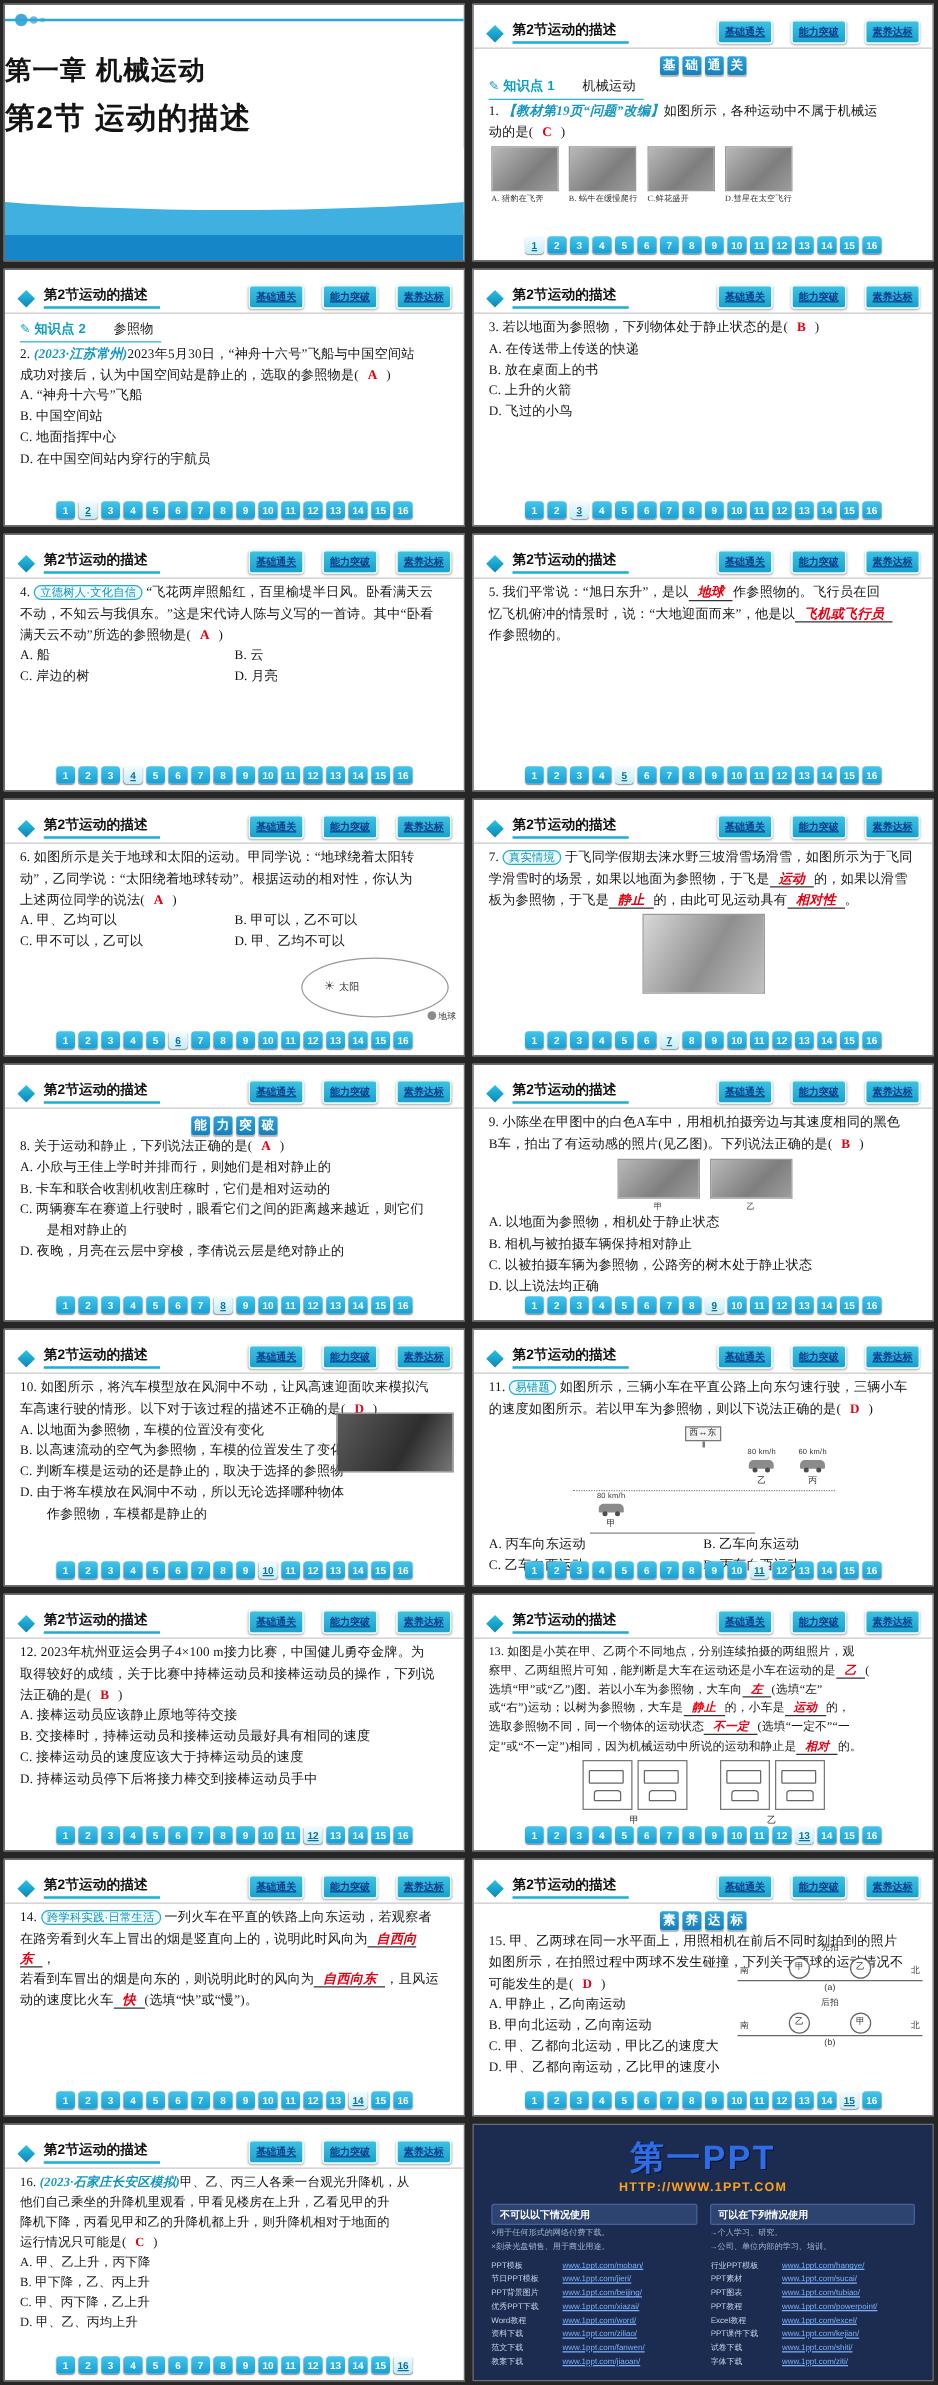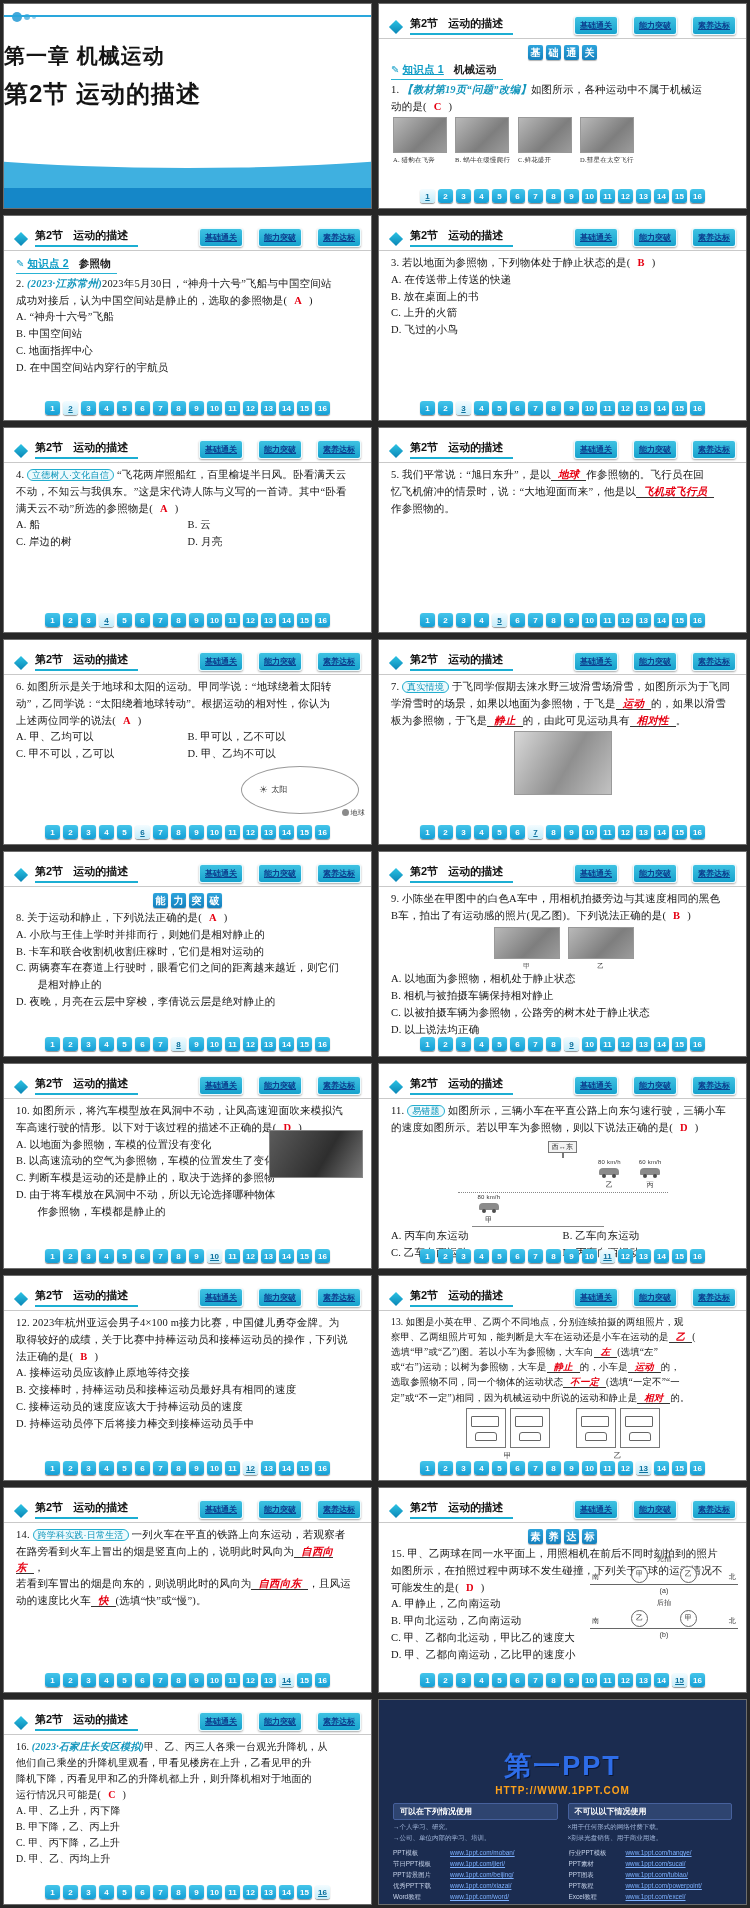--- a/index.html
+++ b/index.html
@@ -5,21 +5,21 @@
   html,body{margin:0;padding:0;background:#1f1f1f;}
   .page{width:750px;height:1908px;background:#262626;display:grid;
         grid-template-columns:375px 375px;grid-auto-rows:212px;margin:0 auto;}
   .cell{box-sizing:border-box;padding:3px;}
   .slide{position:relative;width:100%;height:100%;background:#ffffff;border:1px solid #6d6d6d;
          box-sizing:border-box;overflow:hidden;font-family:"Liberation Sans",sans-serif;}
 
   
   .sl-head{display:flex;align-items:flex-end;padding:7px 10px 3px 10px;border-bottom:1px solid #c9c9c9;height:24px;box-sizing:content-box;}
   .diamond{width:10px;height:10px;background:linear-gradient(135deg,#2cc3e4,#0a85b5);transform:rotate(45deg);margin:0 9px 3px 2px;flex:none;}
-  .h-title-wrap{border-bottom:2px solid #1caed3;padding:0 10px 2px 0;display:flex;gap:10px;font-weight:bold;font-size:11px;color:#111;white-space:nowrap;}
+  .h-title-wrap{border-bottom:2px solid #1caed3;padding:0 10px 2px 0;display:flex;font-weight:bold;font-size:11px;color:#111;white-space:nowrap;}
   .hbtns{margin-left:auto;display:flex;gap:15px;}
   .hbtn{background:linear-gradient(#3fc2e2,#17a2cd);color:#0c3e8e;font-size:8px;font-weight:bold;
         padding:3px 5px;border:1px solid #eafbff;border-radius:3px;text-decoration:underline;
         box-shadow:0 1px 2px rgba(0,0,0,.35);white-space:nowrap;cursor:pointer;}
 
   
   .sl-body{padding:3px 12px 0 12px;font-size:10.5px;line-height:1.5;color:#151515;
            font-family:"Liberation Serif",serif;letter-spacing:.2px;}
   .sl-body p{margin:1px 0;}
   .row2{display:flex;}
@@ -31,22 +31,22 @@
   .sg-badge{border:1px solid #22aecf;color:#0d95ba;border-radius:8px;padding:0 4px;font-size:9px;
             background:#eefafd;margin-right:3px;font-family:"Liberation Sans",sans-serif;}
 
   .cbadge{display:flex;justify-content:center;gap:3px;margin:3px 0 2px 0;}
   .tile{width:15px;height:15px;background:linear-gradient(#2ea4dc,#1480bd);color:#fff;font-size:10px;font-weight:bold;
         display:flex;align-items:center;justify-content:center;border-radius:2px;box-shadow:0 1px 1px rgba(0,0,0,.3);}
 
   .kp-line{margin:2px 0 2px 0;}
   .kp{display:inline-block;border-bottom:1.5px solid #29b3d4;padding:0 6px 1px 0;font-size:10.5px;font-family:"Liberation Sans",sans-serif;}
   .kp-icon{color:#0d9cc6;font-size:10px;margin-right:3px;}
-  .kp-label{color:#0d9cc6;font-weight:bold;text-decoration:underline;}
-  .kp-topic{color:#1a1a1a;font-weight:bold;margin-left:10px;}
+  .kp-label{color:#0d9cc6;font-weight:bold;}
+  .kp-topic{color:#1a1a1a;font-weight:normal;margin-left:22px;}
 
   
   .pgn{position:absolute;bottom:5px;left:0;right:0;display:flex;justify-content:center;gap:3px;}
   .pg{width:15px;height:14px;background:linear-gradient(#45c5ea,#149fd6);border-radius:3px;color:#fff;
       font-size:8px;font-weight:bold;display:flex;align-items:center;justify-content:center;
       box-shadow:0 1px 1px rgba(0,0,0,.45);cursor:pointer;}
   .pg.cur{background:linear-gradient(#f4fcff,#c3ecfa);color:#0a6f9c;text-decoration:underline;}
 
   
   .fig-photos{display:flex;gap:8px;margin:3px 0 0 2px;}
@@ -107,21 +107,21 @@
   .t-title .l2{font-size:24px;margin-top:8px;letter-spacing:1px;}
   .t-credit{position:absolute;top:146px;left:0;right:0;text-align:center;font-size:9.5px;color:#555;}
   .t-band{position:absolute;bottom:0;left:0;right:0;height:36px;background:#1587c8;}
   .t-arc{position:absolute;bottom:20px;left:-20%;width:140%;height:42px;background:#3fb0e0;border-radius:100% 100% 0 0;}
   .t-arcw{position:absolute;bottom:40px;left:-25%;width:150%;height:50px;background:#ffffff;border-radius:0 0 100% 100%/0 0 100% 100%;}
 
   
   .f-slide{background:#1b2c50;color:#dfe7f5;font-family:"Liberation Sans",sans-serif;}
   .f-inner{padding:8px 14px;}
   .f-logo{text-align:center;font-size:27px;font-weight:bold;color:#2e6de8;letter-spacing:2px;
-          text-shadow:1px 1px 0 #0c1530;margin-top:40px;}
+          text-shadow:1px 1px 0 #0c1530;}
   .f-url{text-align:center;font-size:10px;font-weight:bold;color:#ffa21a;margin-top:1px;letter-spacing:1px;}
   .f-usecols{display:flex;gap:10px;margin-top:7px;}
   .f-usecol{width:50%;}
   .f-usehead{background:#2e4470;border:1px solid #46609c;color:#fff;font-size:8px;font-weight:bold;
              padding:2px 6px;border-radius:2px;}
   .f-useitem{font-size:6.5px;color:#9fb4d8;margin-top:2px;line-height:1.4;}
   .f-links{display:grid;grid-template-columns:1fr 1fr;column-gap:12px;row-gap:1px;margin-top:6px;}
   .f-link{display:flex;gap:5px;font-size:6.4px;line-height:1.55;white-space:nowrap;overflow:hidden;}
   .f-link .lab{color:#c8d4ea;min-width:52px;}
   .f-link .url{color:#7db1ff;text-decoration:underline;cursor:pointer;}
@@ -939,29 +939,29 @@
         </div>
       </div>
     </div>
     <div class="cell">
       <div class="slide f-slide">
         <div class="f-inner">
           <div class="f-logo">第一PPT</div>
           <div class="f-url">HTTP://WWW.1PPT.COM</div>
           <div class="f-usecols">
             <div class="f-usecol">
+              <div class="f-usehead">不可以以下情况使用</div>
+              <div class="f-useitem">×用于任何形式的网络付费下载。</div>
+              <div class="f-useitem">×刻录光盘销售、用于商业用途。</div>
+            </div>
+            <div class="f-usecol">
               <div class="f-usehead">可以在下列情况使用</div>
               <div class="f-useitem">→个人学习、研究。</div>
               <div class="f-useitem">→公司、单位内部的学习、培训。</div>
             </div>
-            <div class="f-usecol">
-              <div class="f-usehead">不可以以下情况使用</div>
-              <div class="f-useitem">×用于任何形式的网络付费下载。</div>
-              <div class="f-useitem">×刻录光盘销售、用于商业用途。</div>
-            </div>
           </div>
           <div class="f-links">
             <div class="f-link">
               <span class="lab">PPT模板</span>
               <span class="url">www.1ppt.com/moban/</span>
             </div>
             <div class="f-link">
               <span class="lab">行业PPT模板</span>
               <span class="url">www.1ppt.com/hangye/</span>
             </div>

